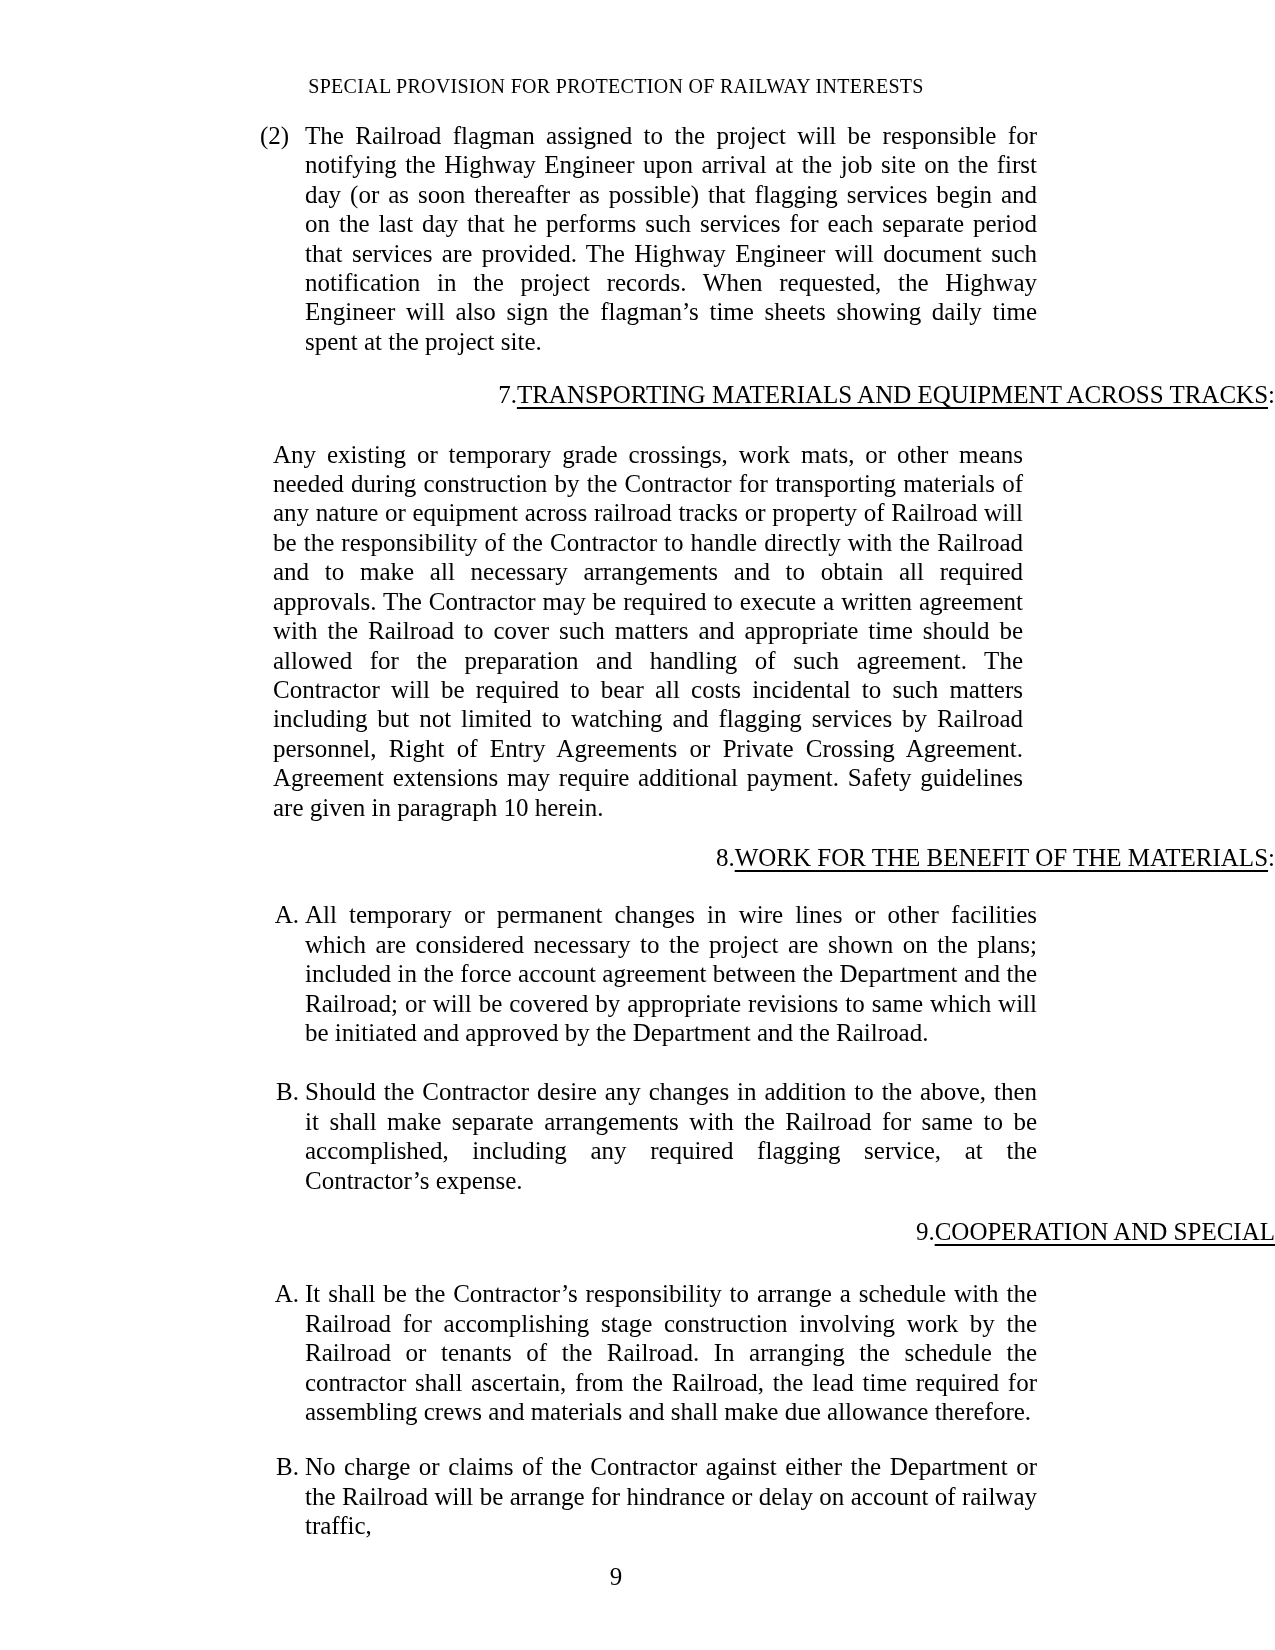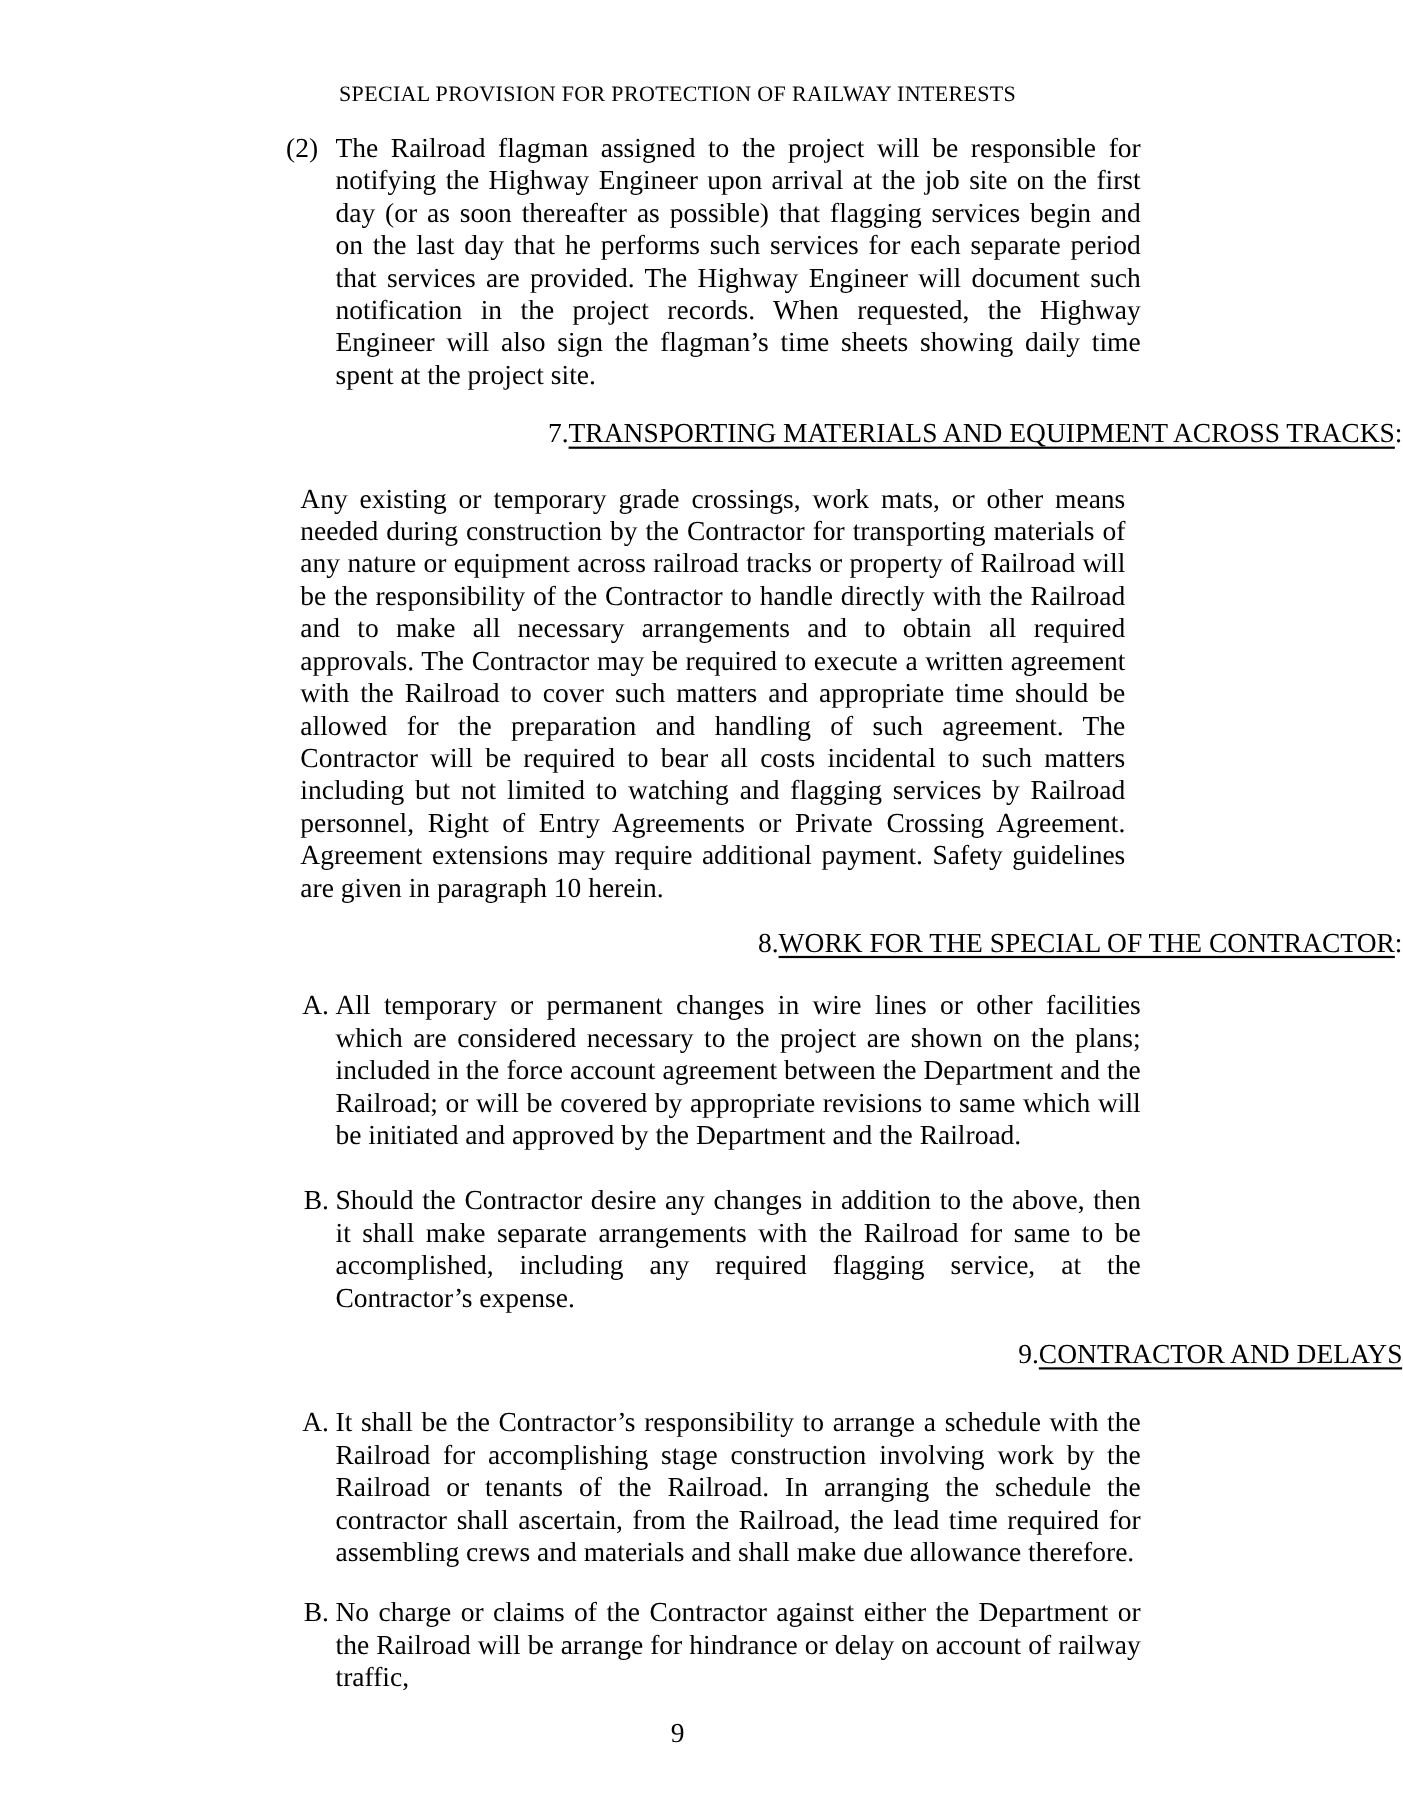--- a/index.html
+++ b/index.html
@@ -104,35 +104,35 @@
     <p class="para text">The Railroad flagman assigned to the project will be responsible for notifying the Highway Engineer upon arrival at the job site on the first day (or as soon thereafter as possible) that flagging services begin and on the last day that he performs such services for each separate period that services are provided.  The Highway Engineer will document such notification in the project records.  When requested, the Highway Engineer will also sign the flagman’s time sheets showing daily time spent at the project site.</p>
   </div>
 
   <div class="sec-heading mt-sec7">
     <span class="sec-num">7.</span><span class="sec-title">TRANSPORTING MATERIALS AND EQUIPMENT ACROSS TRACKS</span><span class="sec-colon">:</span>
   </div>
 
   <p class="para sec-body">Any existing or temporary grade crossings, work mats, or other means needed during construction by the Contractor for transporting materials of any nature or equipment across railroad tracks or property of Railroad will be the responsibility of the Contractor to handle directly with the Railroad and to make all necessary arrangements and to obtain all required approvals.  The Contractor may be required to execute a written agreement with the Railroad to cover such matters and appropriate time should be allowed for the preparation and handling of such agreement.  The Contractor will be required to bear all costs incidental to such matters including but not limited to watching and flagging services by Railroad personnel, Right of Entry Agreements or Private Crossing Agreement. Agreement extensions may require additional payment. Safety guidelines are given in paragraph 10 herein.</p>
 
   <div class="sec-heading mt-sec8">
-    <span class="sec-num">8.</span><span class="sec-title">WORK FOR THE SPECIAL OF THE CONTRACTOR</span><span class="sec-colon">:</span>
+    <span class="sec-num">8.</span><span class="sec-title">WORK FOR THE BENEFIT OF THE MATERIALS</span><span class="sec-colon">:</span>
   </div>
 
   <div class="hang mt-8a">
     <span class="label">A.</span>
     <p class="para text">All temporary or permanent changes in wire lines or other facilities which are considered necessary to the project are shown on the plans; included in the force account agreement between the Department and the Railroad; or will be covered by appropriate revisions to same which will be initiated and approved by the Department and the Railroad.</p>
   </div>
 
   <div class="hang mt-8b">
     <span class="label">B.</span>
     <p class="para text">Should the Contractor desire any changes in addition to the above, then it shall make separate arrangements with the Railroad for same to be accomplished, including any required flagging service, at the Contractor’s expense.</p>
   </div>
 
   <div class="sec-heading mt-sec9">
-    <span class="sec-num">9.</span><span class="sec-title">CONTRACTOR AND DELAYS</span><span class="sec-colon"></span>
+    <span class="sec-num">9.</span><span class="sec-title">COOPERATION AND SPECIAL</span><span class="sec-colon"></span>
   </div>
 
   <div class="hang mt-9a">
     <span class="label">A.</span>
     <p class="para text">It shall be the Contractor’s responsibility to arrange a schedule with the Railroad for accomplishing stage construction involving work by the Railroad or tenants of the Railroad.  In arranging the schedule the contractor shall ascertain, from the Railroad, the lead time required for assembling crews and materials and shall make due allowance therefore.</p>
   </div>
 
   <div class="hang mt-9b">
     <span class="label">B.</span>
     <p class="para text">No charge or claims of the Contractor against either the Department or the Railroad will be arrange for hindrance or delay on account of railway traffic,</p>

